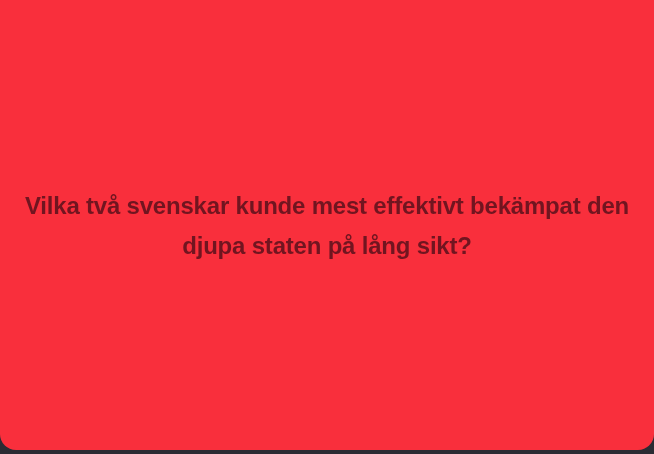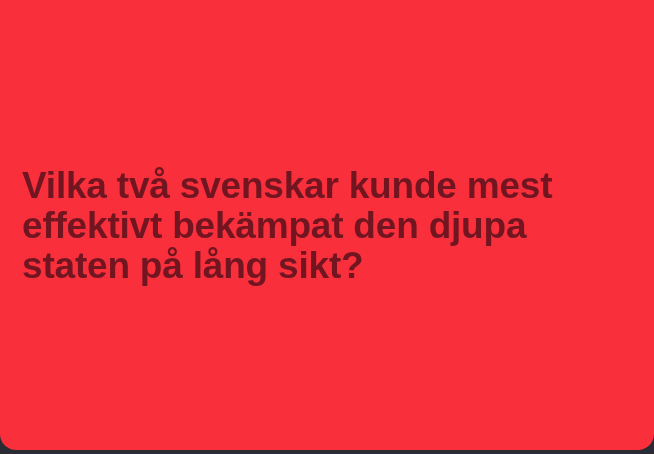--- a/index.html
+++ b/index.html
@@ -40,24 +40,25 @@
     width: 100%;
     padding: 0 22px;
     box-sizing: border-box;
     
     transform: translateY(1px);
   }
 
   .question-text {
     margin: 0;
     font-family: "Liberation Sans", sans-serif;
-    font-size: 37px;
+    font-size: 24px;
     font-weight: bold;
     line-height: 40px;
     letter-spacing: -0.2px;
+    text-align: center;
     color: #711520;
     word-wrap: break-word;
   }
 </style>
 </head>
 <body>
 
 <div class="screen">
 
   <div class="question-card">

